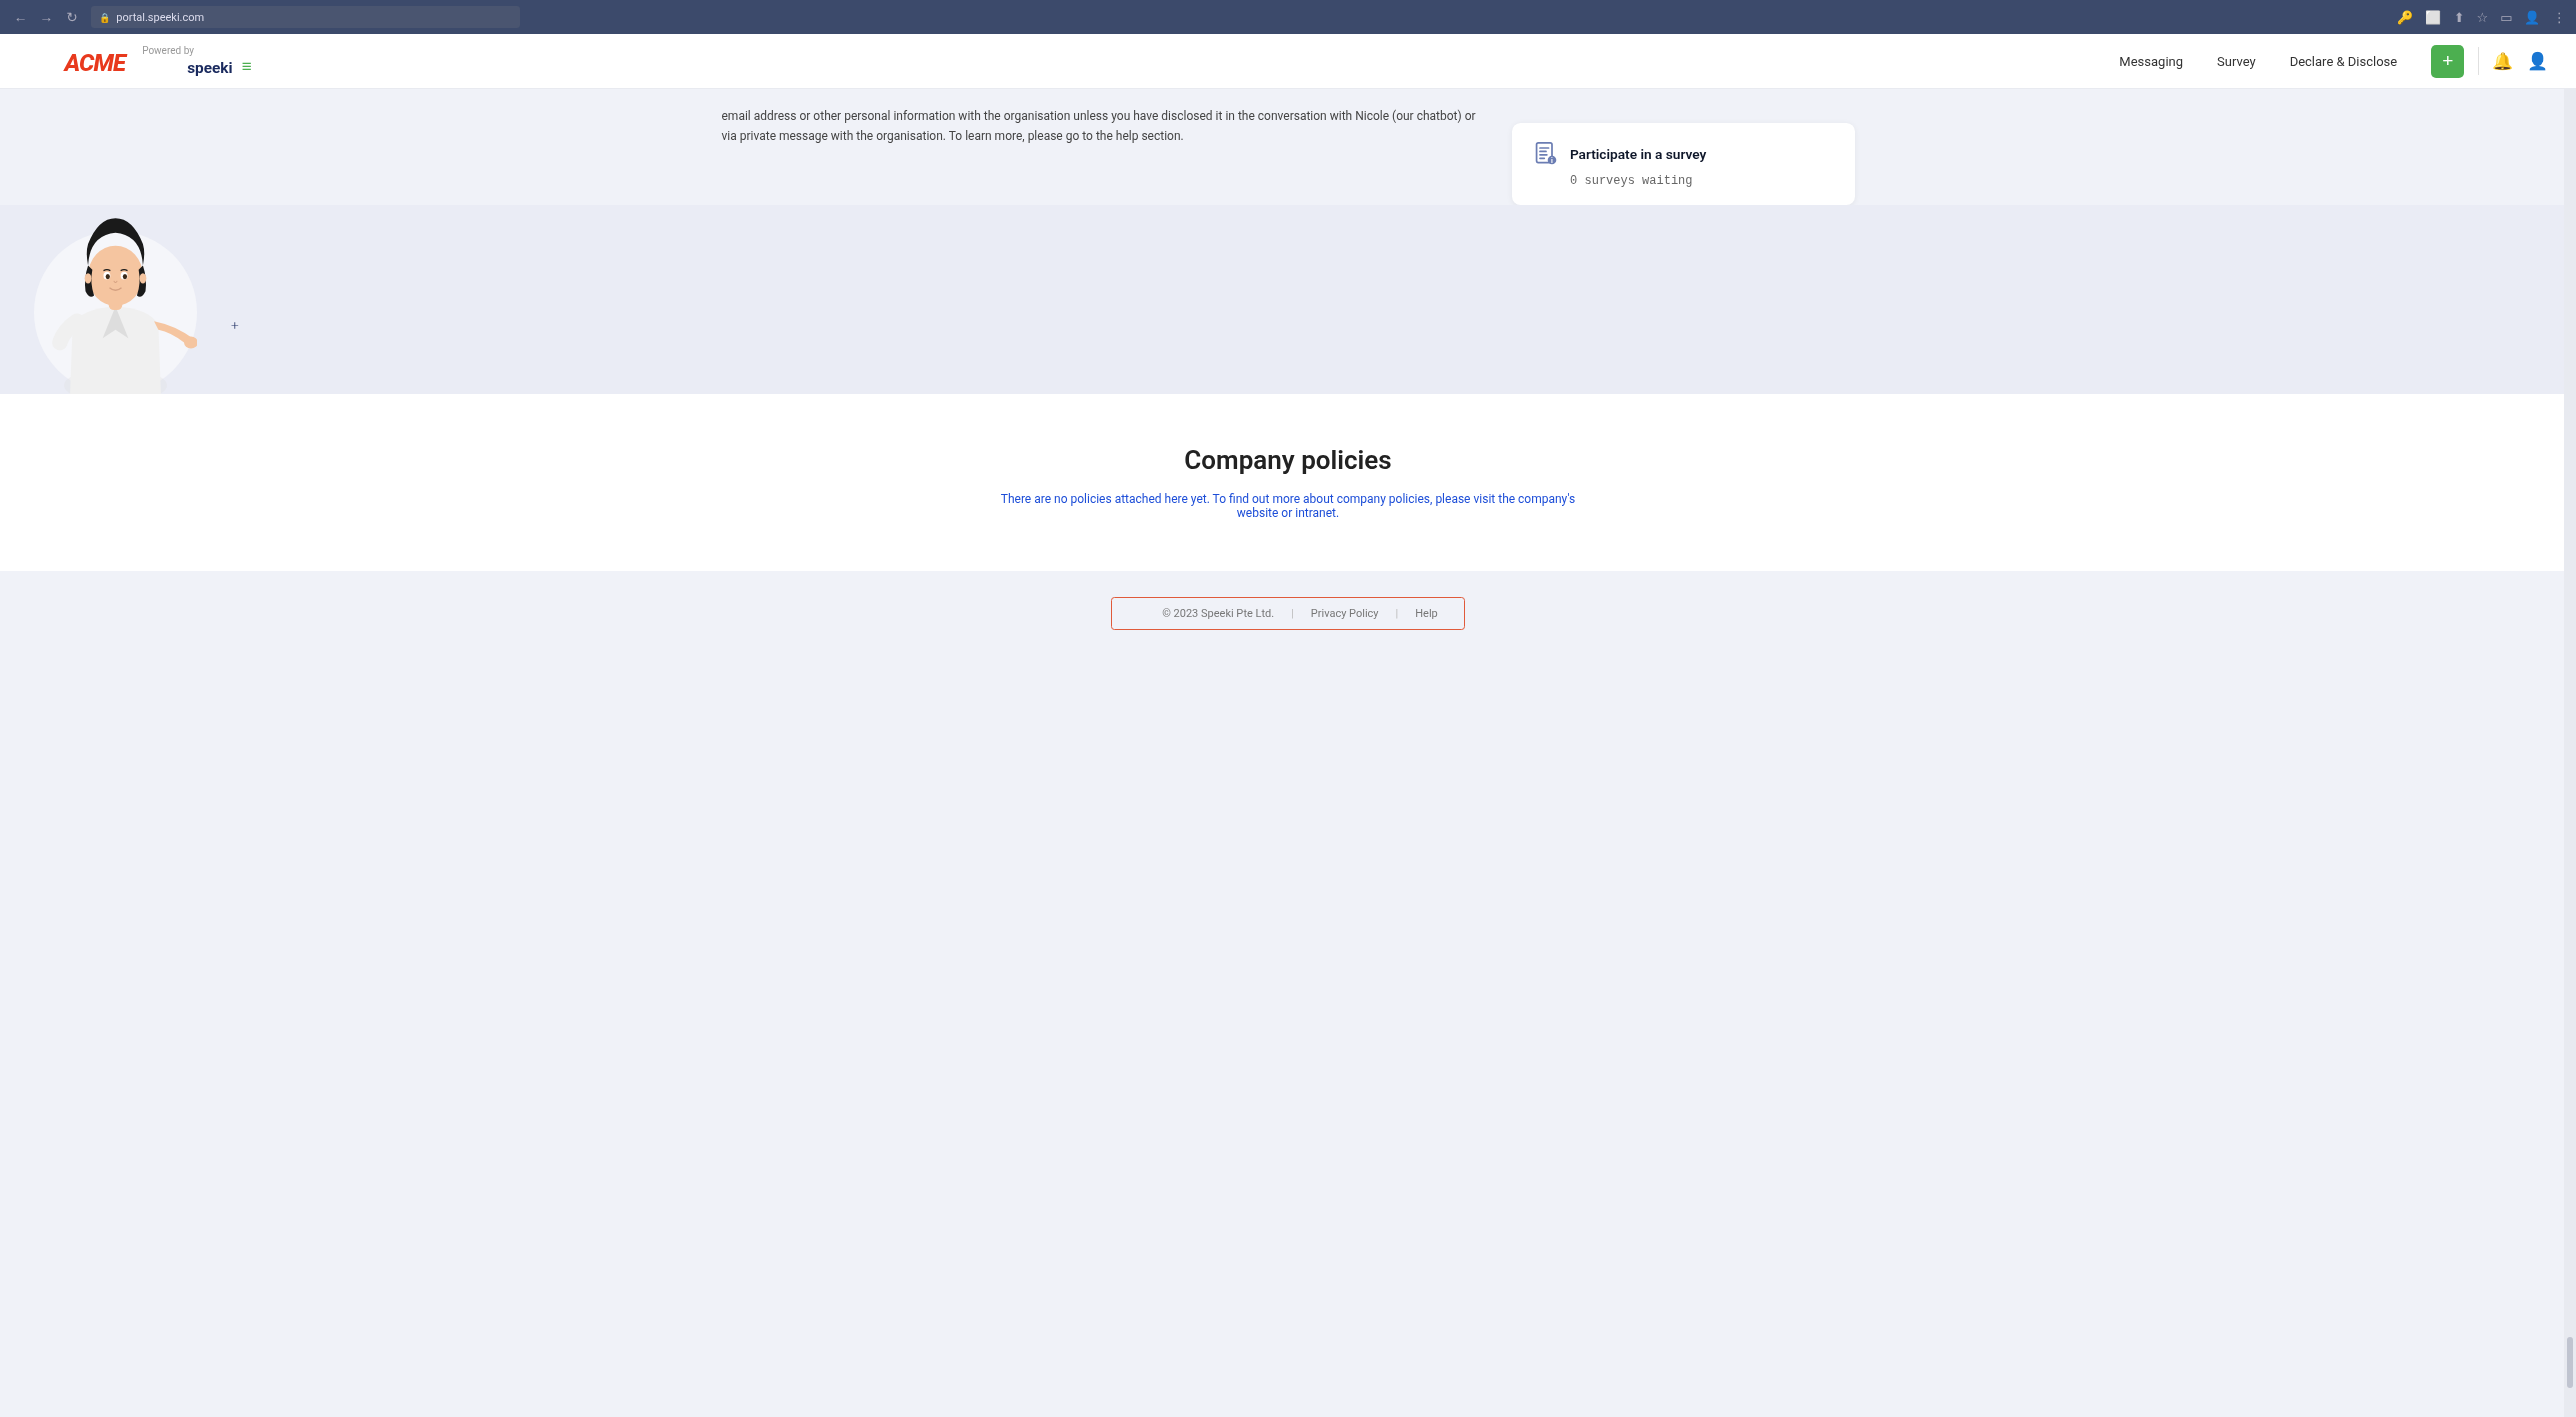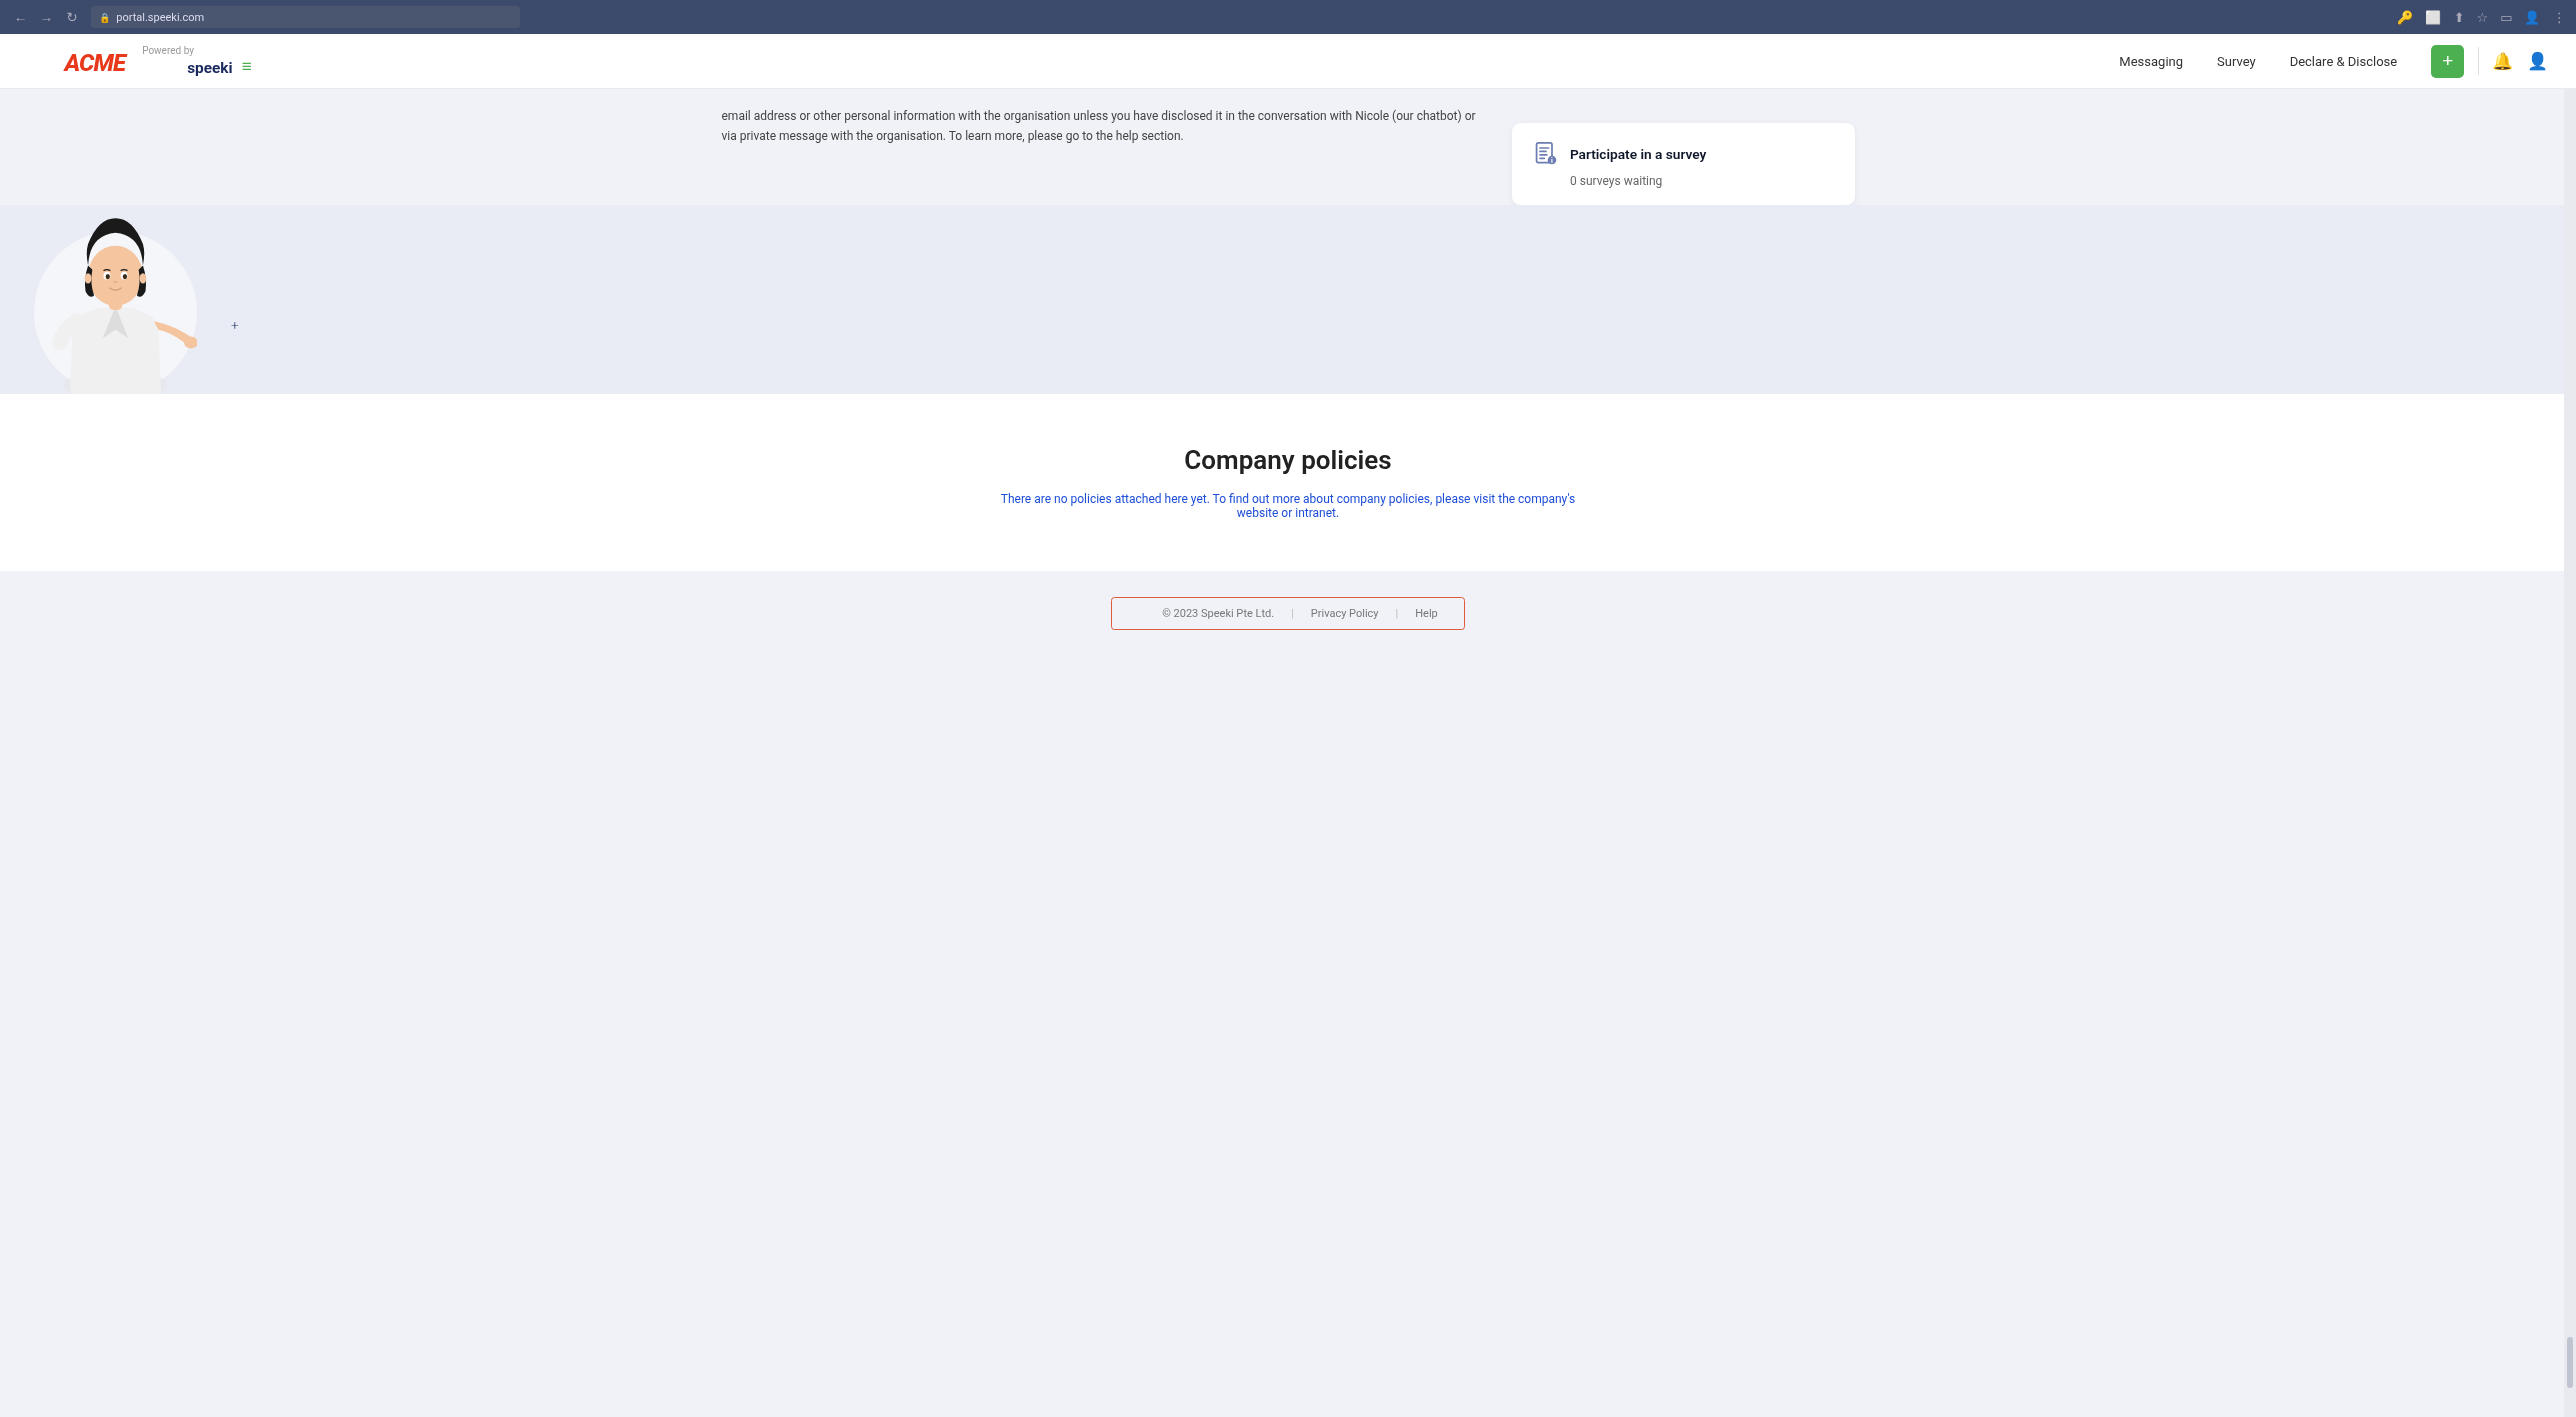--- a/index.html
+++ b/index.html
@@ -186,20 +186,21 @@
     }
     .survey-title {
       font-size: 13.7px;
       font-weight: 600;
       color: #0f172a;
     }
     .survey-count {
       font-size: 12px;
       color: #666;
       padding-left: 38px;
+      font-family: Liberation Mono, monospace;
     }
 
     
     .page-layout {
       min-height: calc(100vh - 89px);
       background: #f0f2f8;
       border-radius: 14px;
     }
     .top-section {
       background: #f0f2f8;

